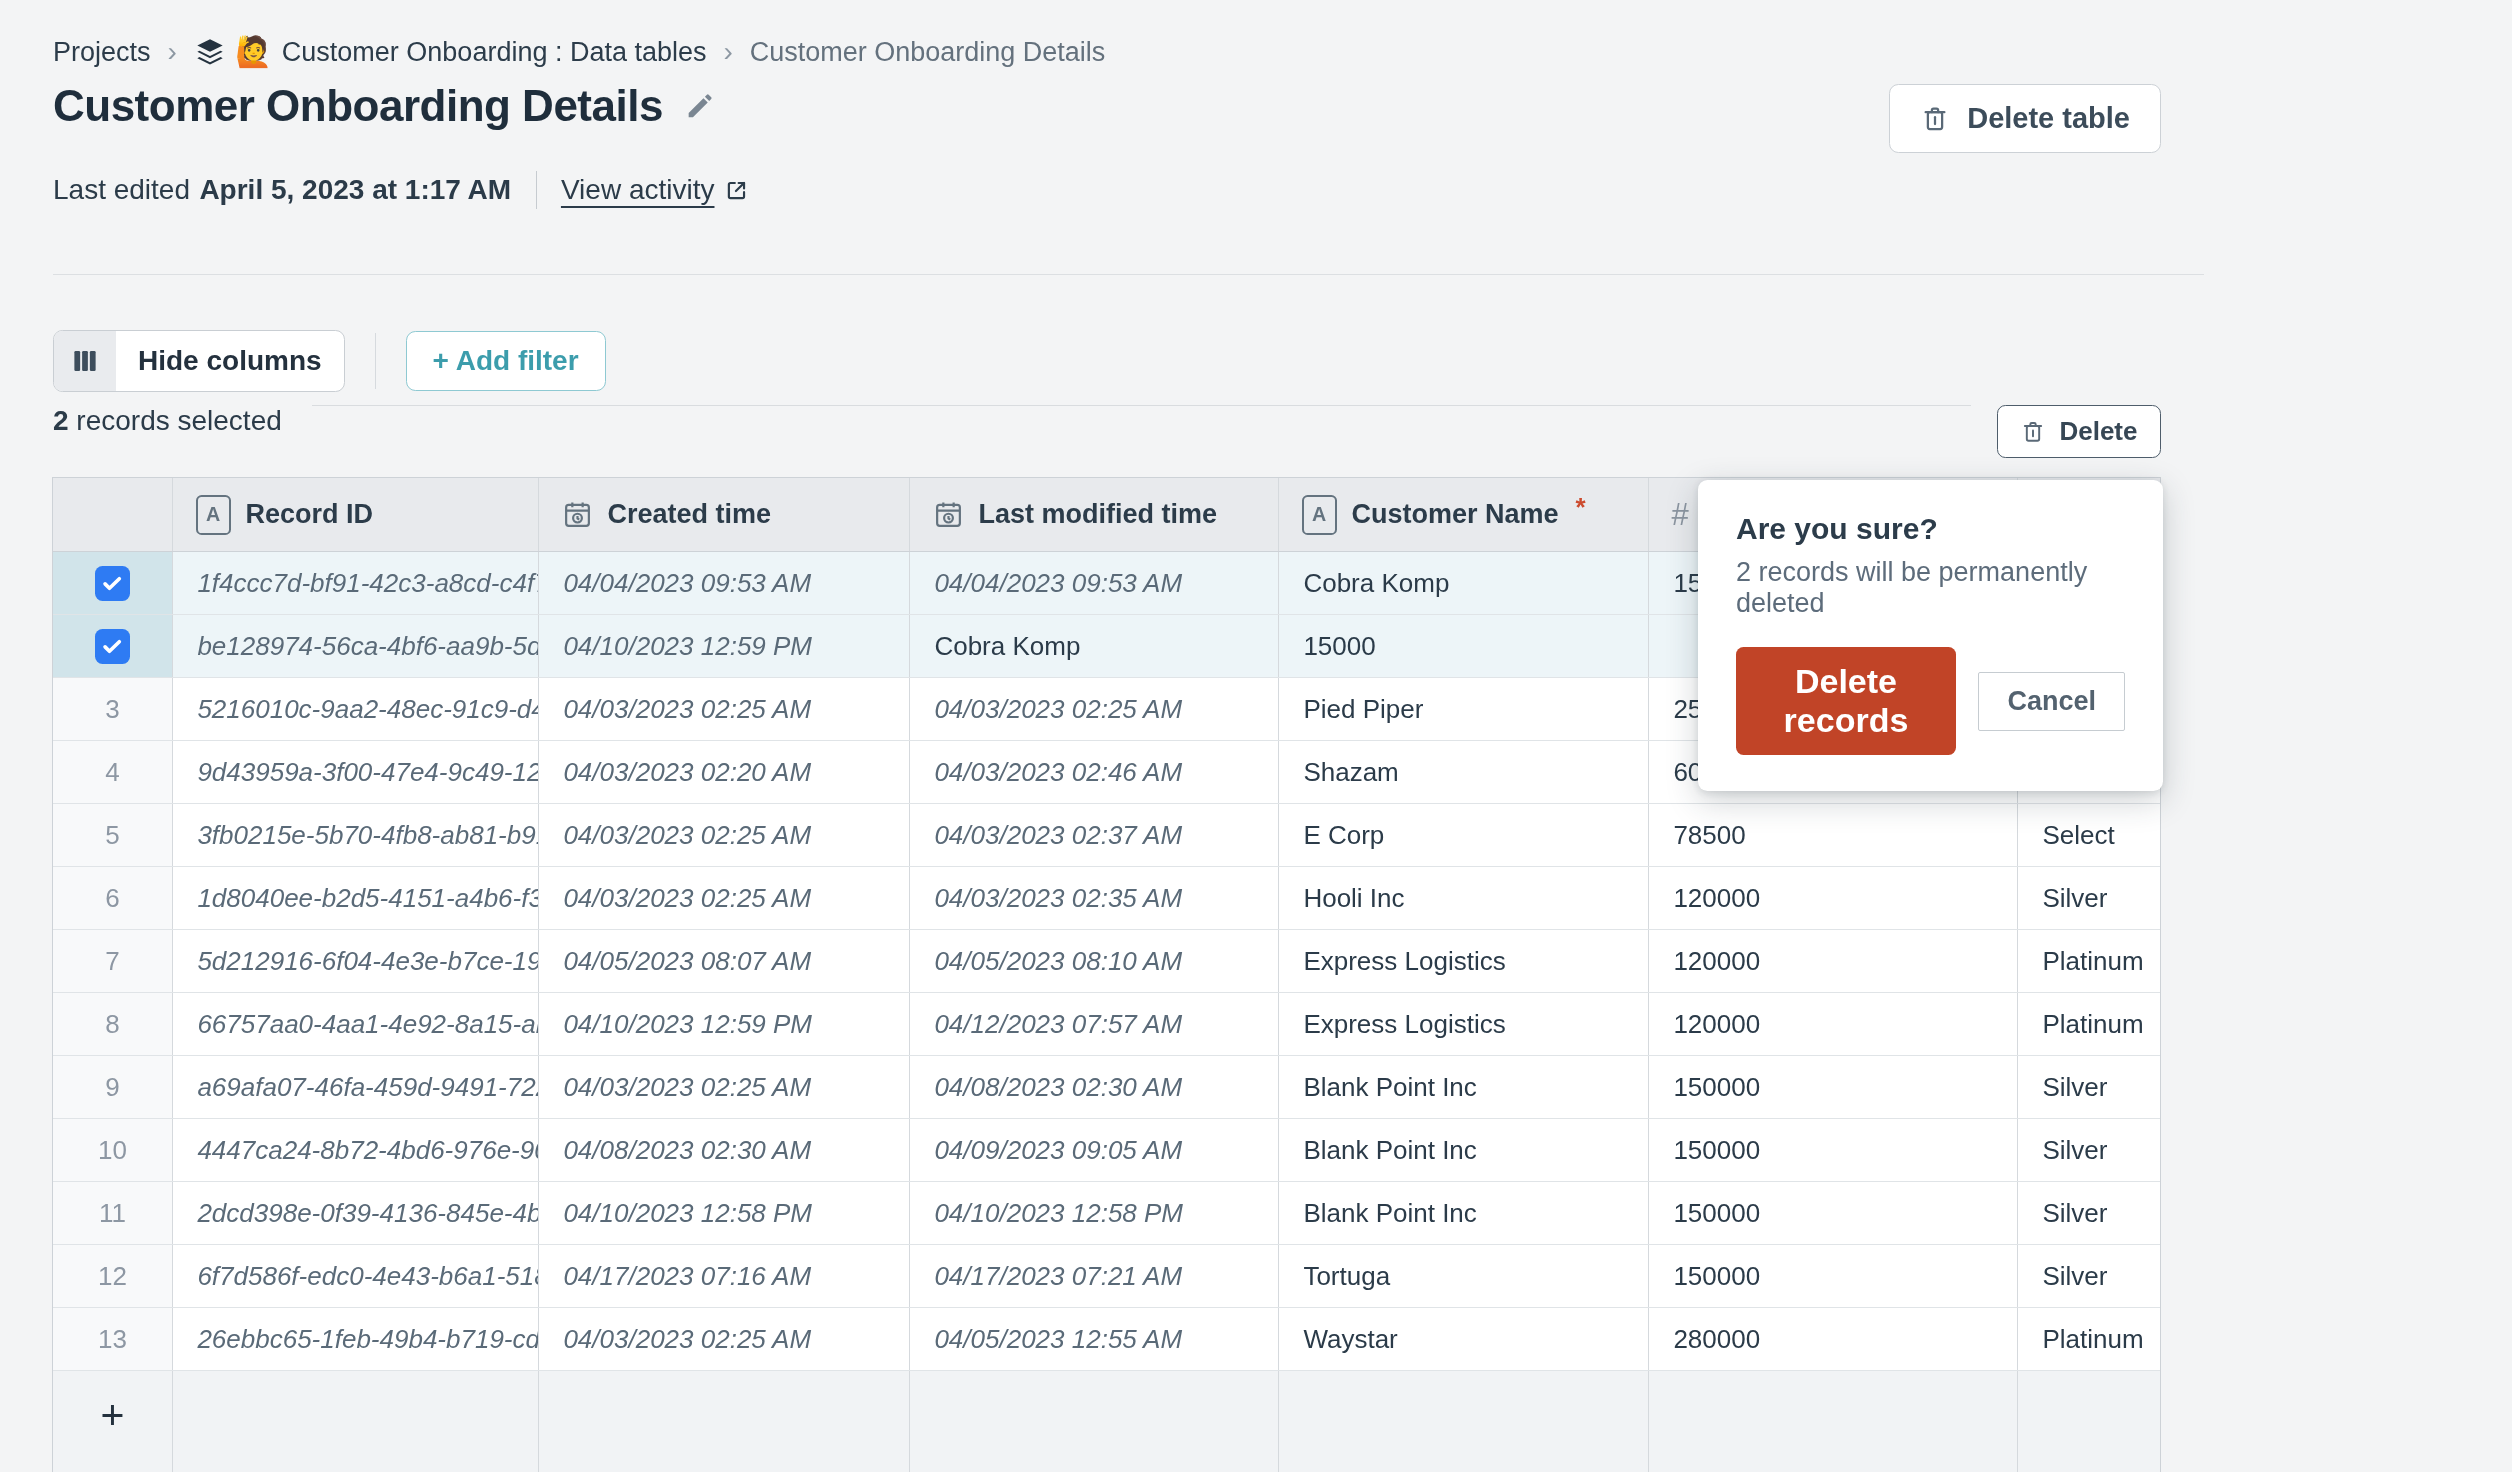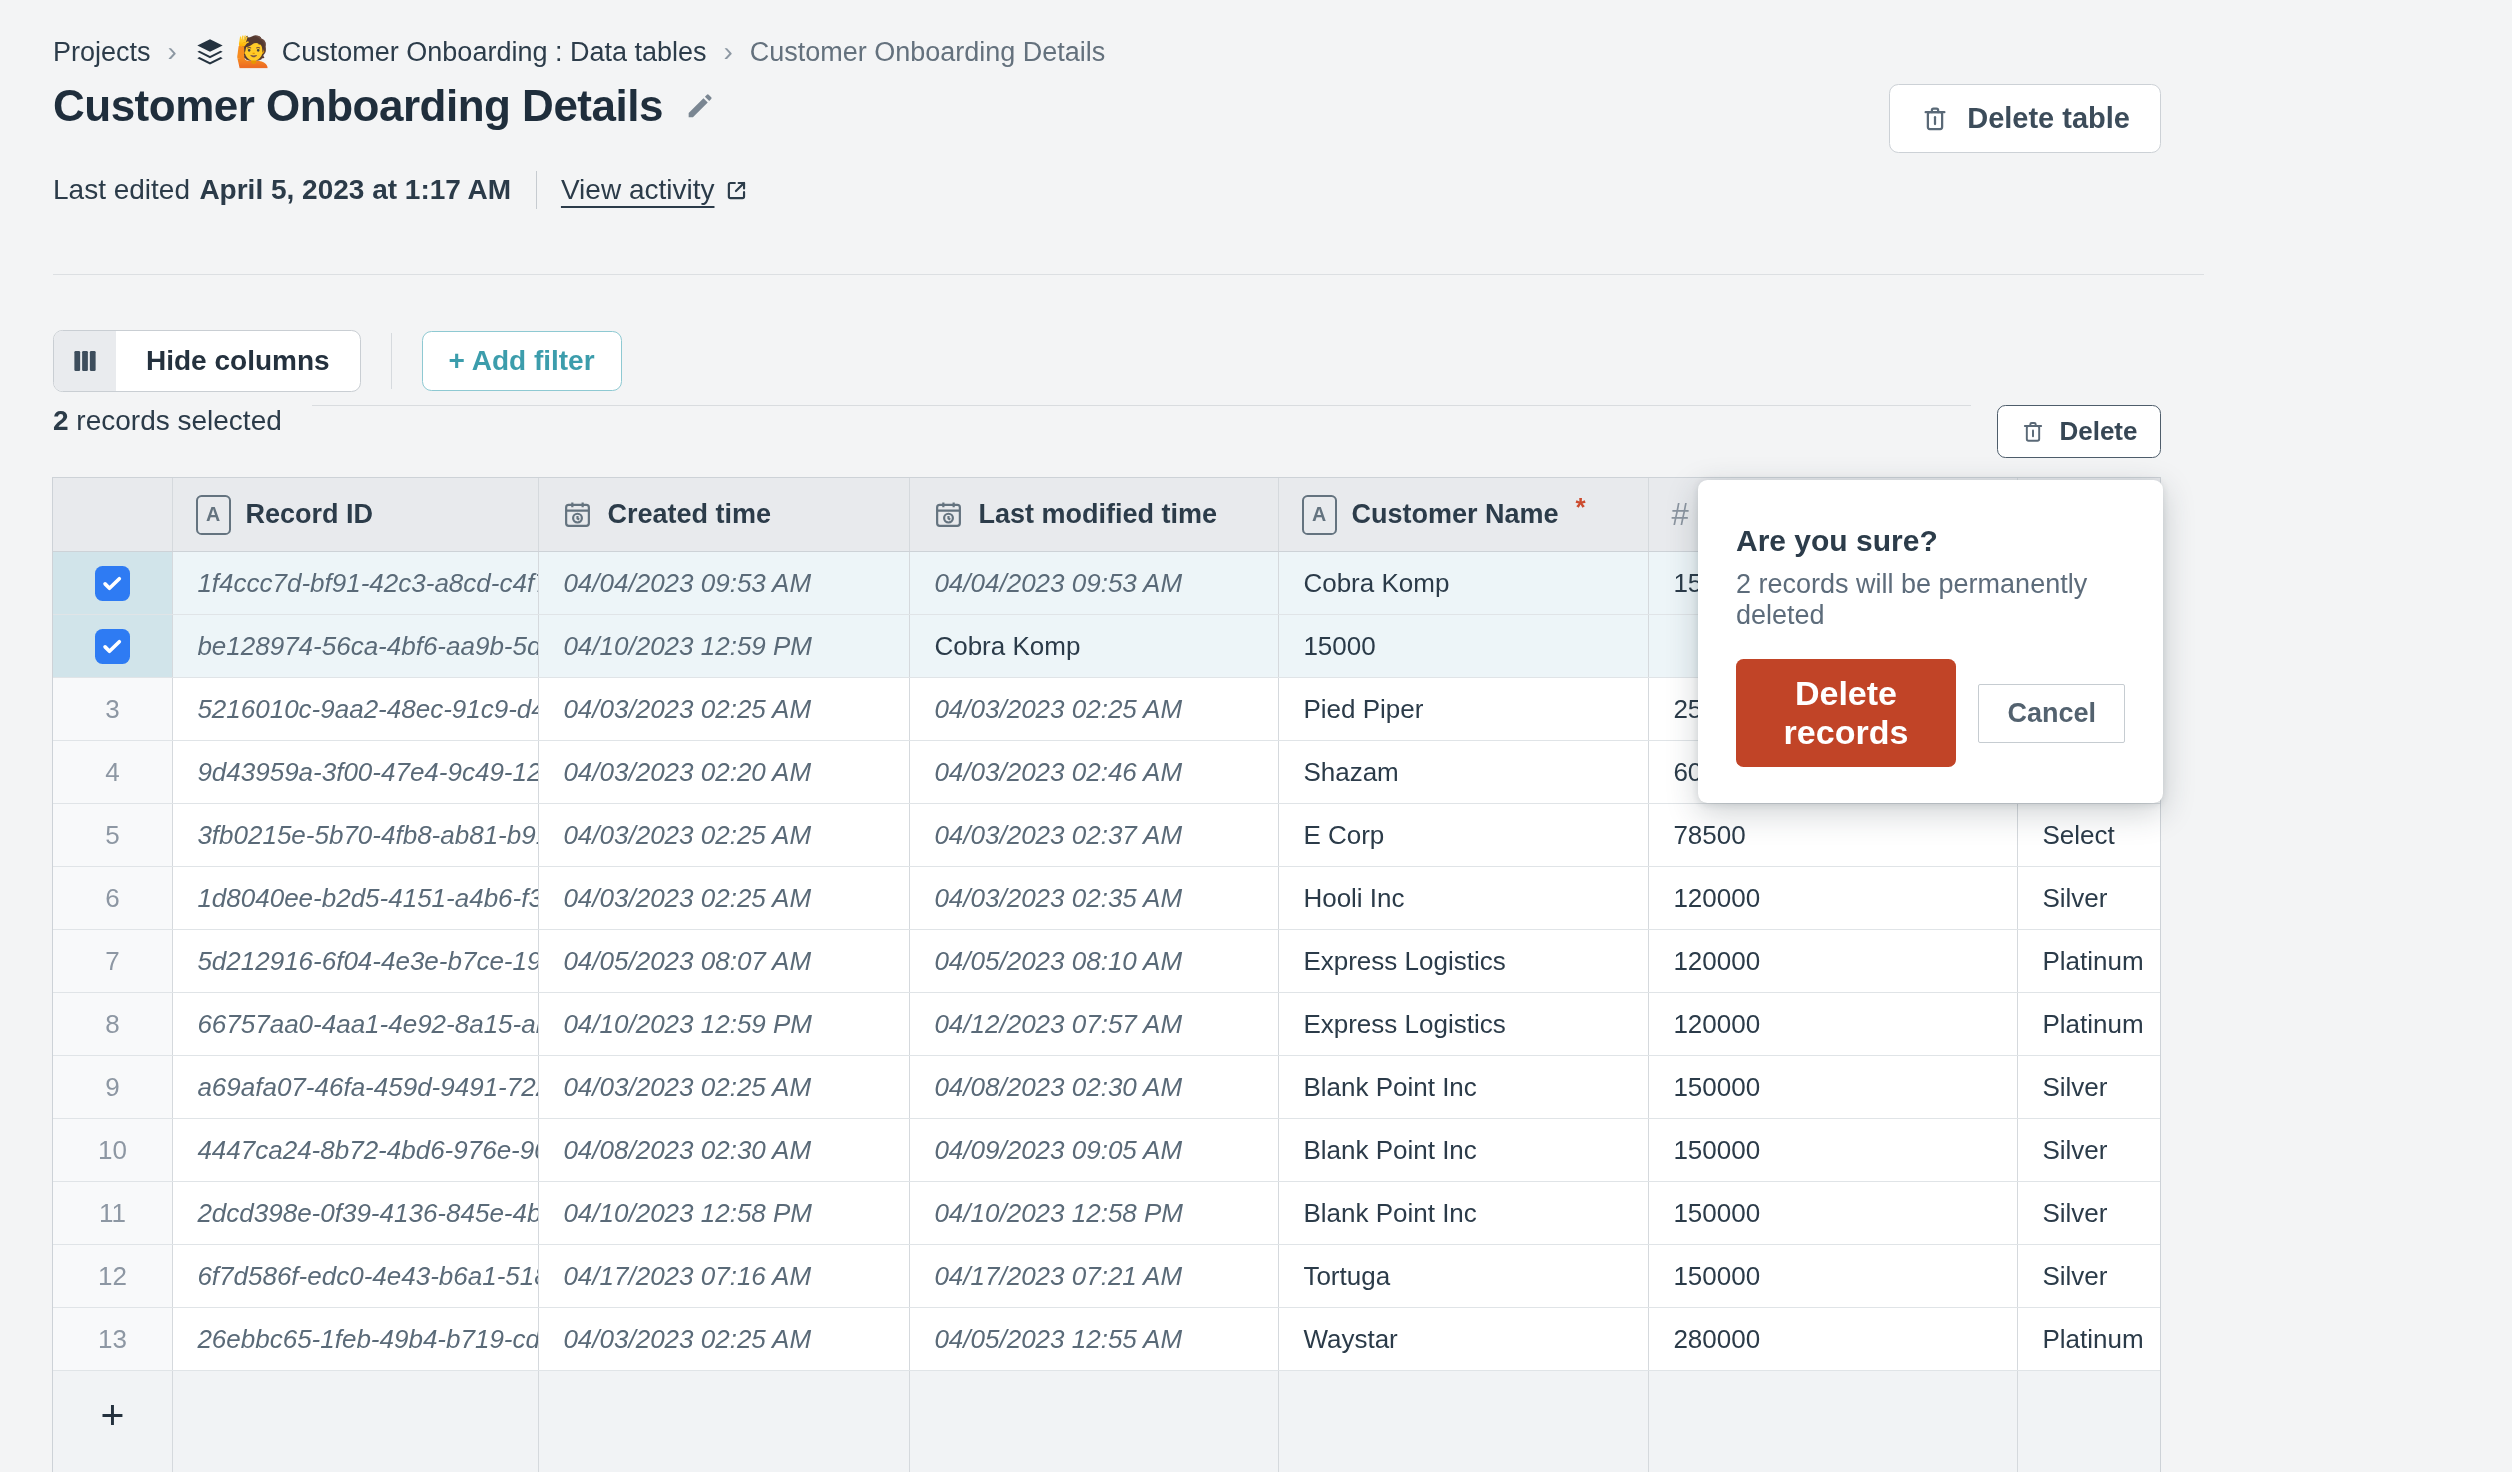--- a/index.html
+++ b/index.html
@@ -44,21 +44,21 @@
   .page-divider{position:absolute;left:53px;right:0;top:274px;border-top:1.9px solid #dcdfe2;}
 
   
   .toolbar{position:absolute;left:53px;top:330px;display:flex;align-items:center;}
   .btn-hide-columns{
     display:flex;align-items:stretch;height:60px;background:#fff;
     border:1.9px solid #c9ced3;border-radius:9.4px;overflow:hidden;cursor:pointer;
   }
   .hc-iconseg{width:62px;background:#e9ebee;display:flex;align-items:center;justify-content:center;}
   .columns-ic{width:30px;height:30px;color:#3d4d5c;}
-  .hc-label{display:flex;align-items:center;padding:0 30px;font-size:28px;font-weight:700;color:#24313e;}
+  .hc-label{display:flex;align-items:center;padding:0 22px;font-size:28px;font-weight:700;color:#24313e;}
   .toolbar-sep{width:0;height:56px;border-left:1.9px solid #d6dade;margin:0 30px;}
   .btn-add-filter{
     height:60px;display:flex;align-items:center;padding:0 26px;
     background:#fff;border:1.9px solid #8ec9d2;border-radius:9.4px;
     font-size:28px;font-weight:700;color:#3c9dac;cursor:pointer;
   }
 
   
   .selection-bar{position:absolute;left:53px;right:43px;top:405px;height:53px;display:flex;align-items:flex-start;}
   .sel-text{font-size:28px;color:#2b3b49;white-space:nowrap;}
@@ -108,21 +108,21 @@
   .cb svg{width:24.4px;height:24.4px;}
 
   .addrow{flex:1 1 auto;border-bottom:none;}
   .addrow .cell{background:#f1f3f5;align-items:flex-start;}
   .addcell{justify-content:center;cursor:pointer;}
   .addcell span{font-size:41px;font-weight:400;color:#24313e;line-height:1;margin-top:24.4px;}
 
   
   .popup{
     position:absolute;top:480px;right:41px;width:465px;box-sizing:border-box;
-    background:#fff;border-radius:9.4px;padding:44px 38px 36px 38px;z-index:20;
+    background:#fff;border-radius:9.4px;padding:32px 38px 36px 38px;z-index:20;
     box-shadow:0 9.4px 32px rgba(35,48,60,0.22), 0 1.9px 7.5px rgba(35,48,60,0.12);
   }
   .popup-title{font-size:30px;font-weight:700;color:#2c3c4a;margin-bottom:11.3px;}
   .popup-msg{font-size:27px;color:#5d6c7b;margin-bottom:28px;}
   .popup-btns{display:flex;align-items:center;gap:22.5px;}
   .btn-confirm{
     background:#c14427;border:none;border-radius:7.5px;color:#fff;
     font-size:34px;font-weight:700;padding:15px 28px;cursor:pointer;
     font-family:"Liberation Sans", sans-serif;
   }

